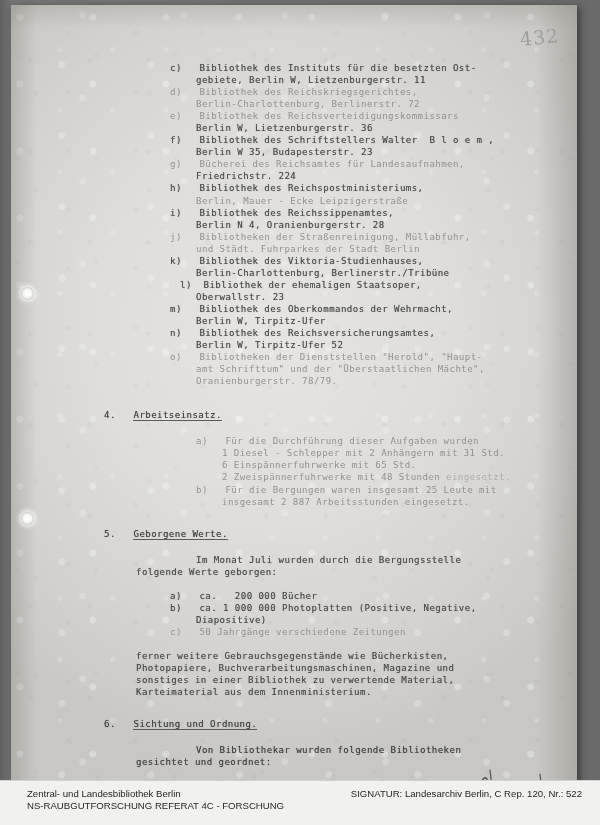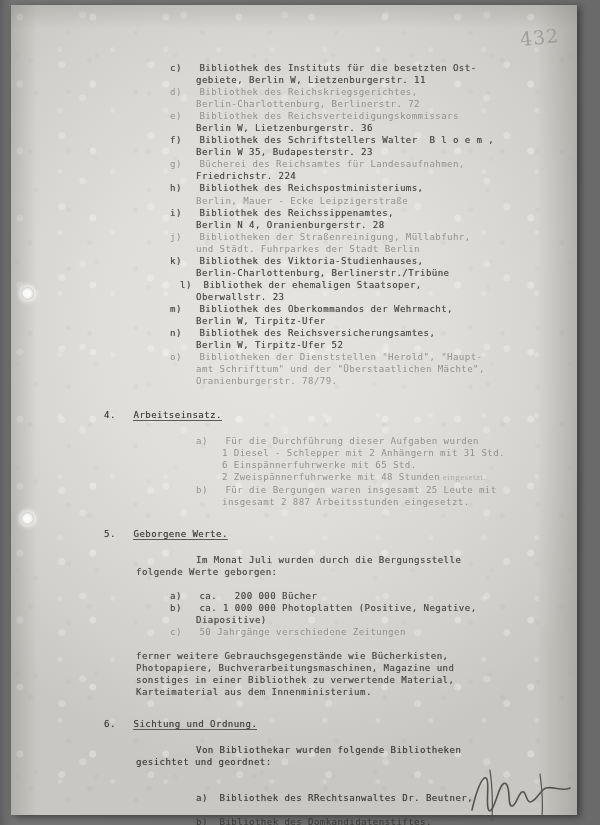--- a/index.html
+++ b/index.html
@@ -89,21 +89,21 @@
     letter-spacing: .42px;
     color: #4a4a48;
     white-space: pre;
     text-shadow: 0 0 .7px rgba(90,90,88,.65);
   }
   .ln { position: relative; height: 12.05px; }
   .ln.faint   { color: #92918d; text-shadow: none; }
   .ln.dark    { color: #3c3c3a; }
 
   
-  .fade { color: #adaca7; text-shadow: none; font-family: Liberation Serif, serif; }
+  .fade { color: #adaca7; text-shadow: none; }
 
   
   .uline {
     border-bottom: 1px solid #5a5a57;
     padding-bottom: 0px;
   }
 
   
   .pencil {
     position: absolute;
@@ -176,14 +176,21 @@
   <svg class="signature" viewBox="0 0 110 56">
     <path d="M6 44 C10 26, 16 10, 20 12 C24 14, 20 34, 22 42
              C24 50, 28 40, 32 28 C36 16, 40 14, 42 22
              C44 30, 42 40, 46 40 C50 40, 52 28, 56 26
              C60 24, 60 36, 64 36 C70 36, 74 24, 80 22
              C88 20, 96 26, 104 22" fill="none" stroke="#55544f" stroke-width="1.6" stroke-linecap="round"></path>
     <path d="M24 4 C26 18, 27 34, 26 54" fill="none" stroke="#55544f" stroke-width="1.2" stroke-linecap="round"></path>
     <path d="M74 8 C76 22, 77 38, 76 52" fill="none" stroke="#55544f" stroke-width="1.2" stroke-linecap="round"></path>
   </svg>
 
+  <div class="caption">
+    <div class="left">
+      <div>Zentral- und Landesbibliothek Berlin</div>
+      <div>NS-RAUBGUTFORSCHUNG REFERAT 4C - FORSCHUNG</div>
+    </div>
+    <div class="right">SIGNATUR: Landesarchiv Berlin, C Rep. 120, Nr.: 522</div>
+  </div>
 
 </div>
 
 </body></html>

